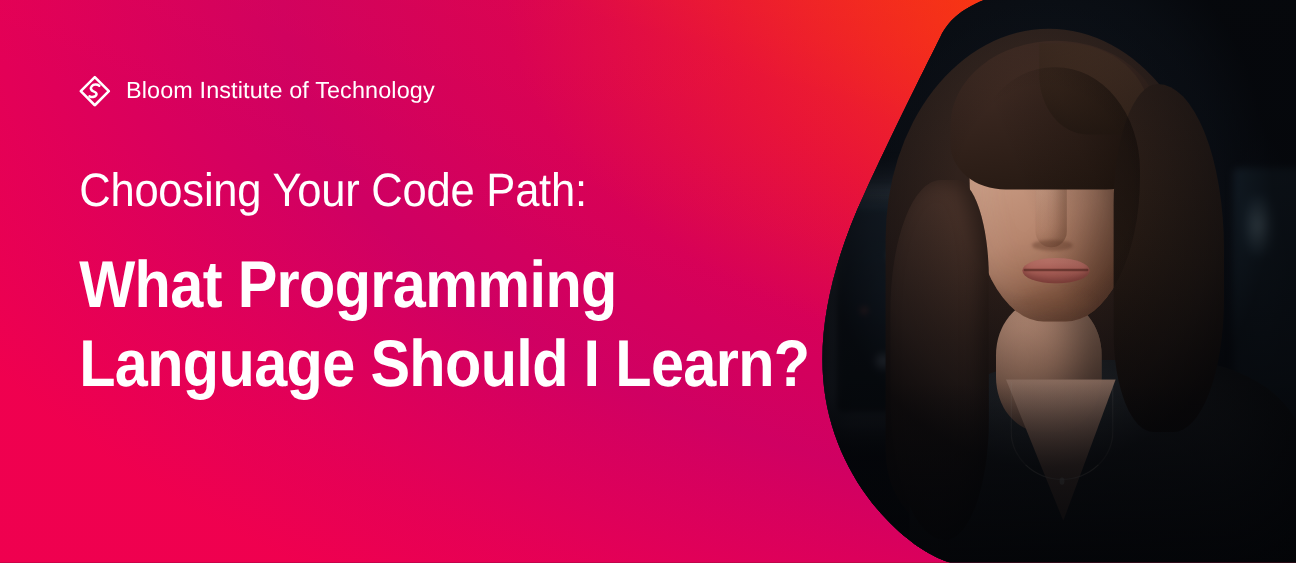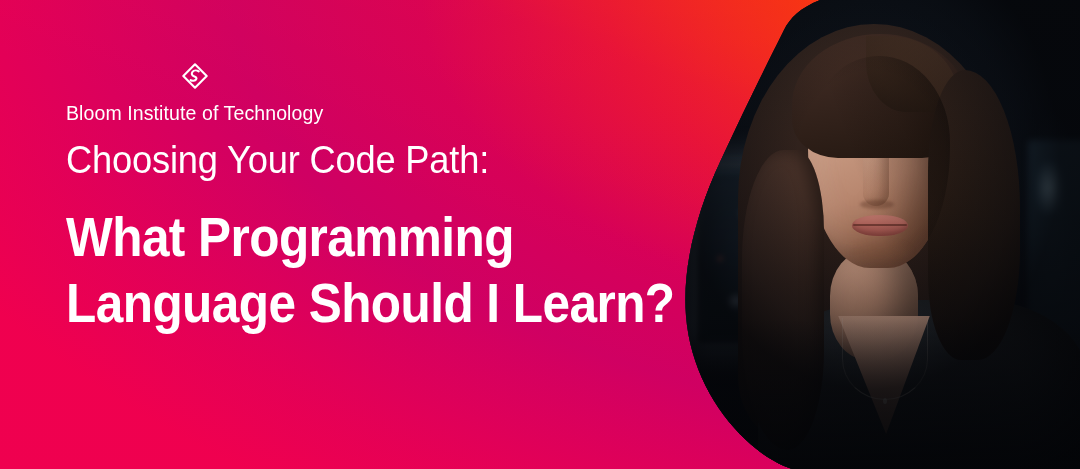--- a/index.html
+++ b/index.html
@@ -317,21 +317,20 @@
     left:66px; top:0;
     width:700px; height:469px;
   }
 
   .logo-row {
     position:absolute;
     left:0; top:63px;
     display:flex;
     align-items:center;
     gap:13px;
-    flex-direction:column;
   }
   .logo-mark { width:26px; height:26px; display:block; }
   .logo-text {
     color:#ffffff;
     font-size:19.5px;
     font-weight:400;
     letter-spacing:0.1px;
     white-space:nowrap;
   }
 

